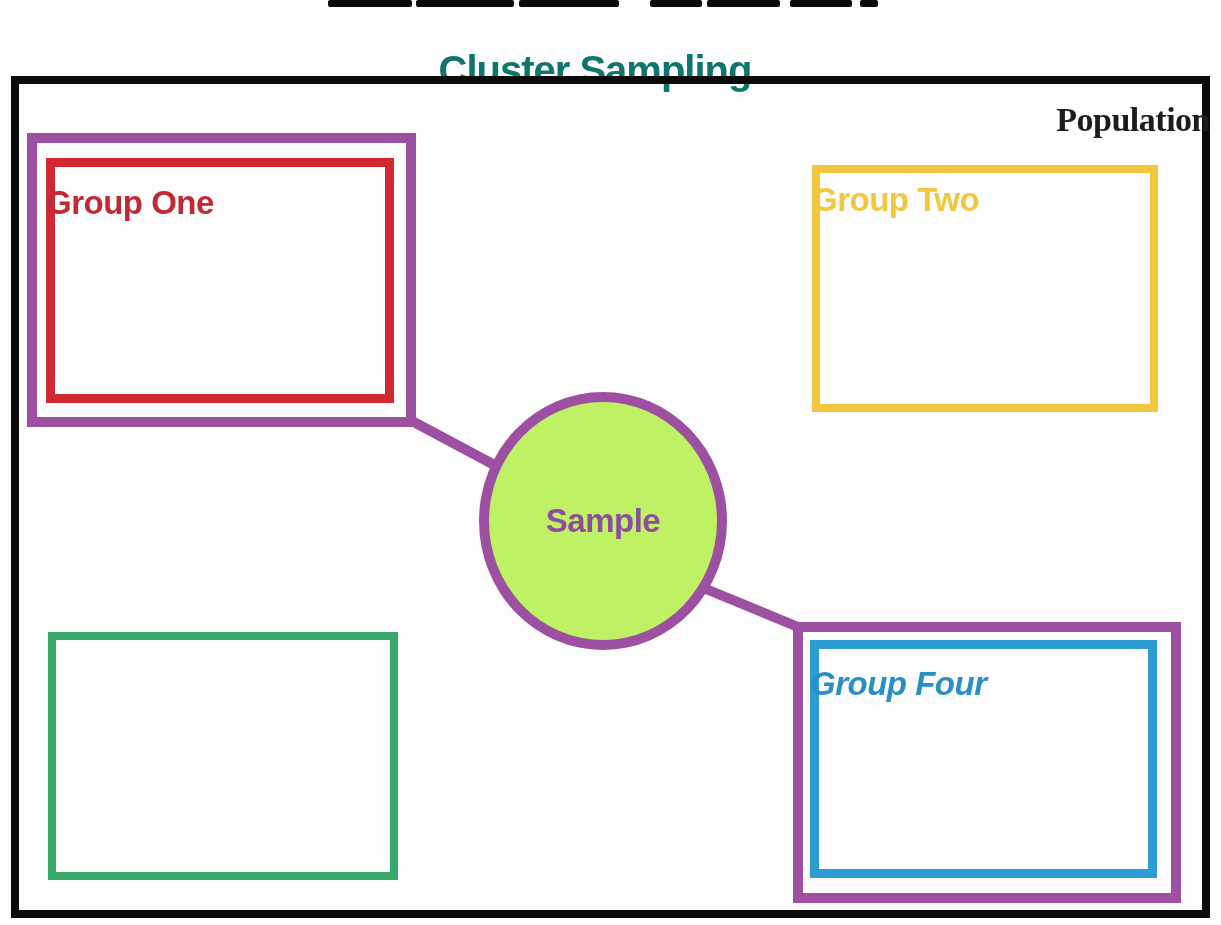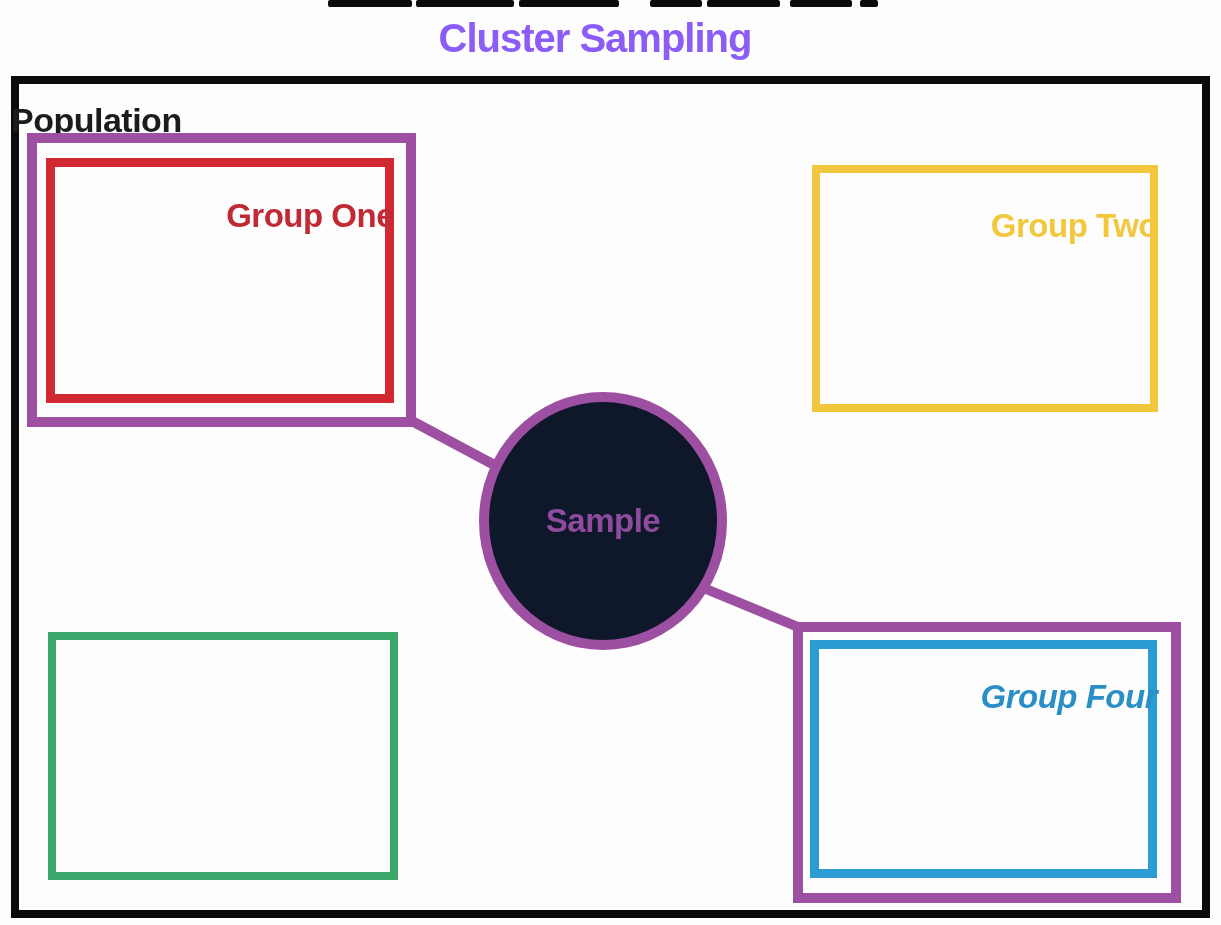--- a/index.html
+++ b/index.html
@@ -21,43 +21,43 @@
     line-height: 1.05;
   }
   .population-box {
     left: 11px; top: 76px;
     width: 1199px; height: 842px;
     border-style: solid; border-width: 8px;
     box-sizing: border-box;
   }
   .population-label {
     left: 11px; top: 101px; width: 1199px;
-    text-align: left;
+    text-align: right;
     font-size: 34px;
     letter-spacing: -0.5px;
+    font-family: Liberation Serif, serif;
   }
   .box {
     border-style: solid;
     box-sizing: border-box;
     background: transparent;
   }
   .group-label {
-    text-align: right;
+    text-align: left;
     font-size: 33px;
     letter-spacing: -0.5px;
     line-height: 1.1;
-    margin-top: 13px;
   }
   .sample-circle {
     left: 479px; top: 392px;
     width: 248px; height: 258px;
     border: 10px solid;
     border-radius: 50%;
     box-sizing: border-box;
-    background: #0f172a;
+    background: #bef264;
     display: flex;
     align-items: center;
     justify-content: center;
   }
   .sample-label {
     font-size: 33px;
     letter-spacing: -0.5px;
   }
   .overlay-svg {
     left: 0; top: 0;
@@ -75,36 +75,36 @@
       <rect x="328" y="0" width="84" height="7" rx="2"></rect>
       <rect x="416" y="0" width="98" height="7" rx="2"></rect>
       <rect x="519" y="0" width="100" height="7" rx="2"></rect>
       <rect x="650" y="0" width="52" height="7" rx="2"></rect>
       <rect x="707" y="0" width="73" height="7" rx="2"></rect>
       <rect x="790" y="0" width="62" height="7" rx="2"></rect>
       <rect x="860" y="0" width="18" height="7" rx="2"></rect>
     </g>
   </svg>
 
-  <div class="abs diagram-title" style="color: #8b5cf6;">Cluster Sampling</div>
+  <div class="abs diagram-title" style="color: #0f766e; margin-top: 32px;">Cluster Sampling</div>
 
   <div class="abs population-box" style="border-color: rgb(11, 11, 11);"></div>
   <div class="abs population-label" style="color: rgb(28, 28, 28);">Population</div>
 
   <svg class="abs overlay-svg" viewBox="0 0 1221 925">
     <line x1="412" y1="421" x2="500" y2="468" stroke-width="10" stroke-linecap="round" stroke="#9d4fa1"></line>
     <line x1="706" y1="589" x2="798" y2="627" stroke-width="10" stroke-linecap="round" stroke="#9d4fa1"></line>
   </svg>
 
   <div class="abs box" style="left: 27px; top: 133px; width: 389px; height: 294px; border-width: 10px; border-color: rgb(157, 79, 161);"></div>
   <div class="abs box" style="left: 46px; top: 158px; width: 348px; height: 245px; border-width: 9px; border-color: rgb(209, 40, 50);"></div>
   <div class="abs group-label" style="left: 46px; top: 185px; width: 348px; color: rgb(193, 42, 52);">Group One</div>
 
   <div class="abs box" style="left: 812px; top: 165px; width: 346px; height: 247px; border-width: 8px; border-color: rgb(241, 200, 61);"></div>
-  <div class="abs group-label" style="left: 812px; top: 195px; width: 346px; color: rgb(241, 200, 61);">Group Two</div>
+  <div class="abs group-label" style="left: 812px; top: 182px; width: 346px; color: rgb(241, 200, 61);">Group Two</div>
 
   <div class="abs box" style="left: 48px; top: 632px; width: 350px; height: 248px; border-width: 8px; border-color: rgb(59, 168, 107);"></div>
 
   <div class="abs box" style="left: 793px; top: 622px; width: 388px; height: 281px; border-width: 10px; border-color: rgb(157, 79, 161);"></div>
   <div class="abs box" style="left: 810px; top: 640px; width: 347px; height: 238px; border-width: 9px; border-color: rgb(43, 157, 212);"></div>
   <div class="abs group-label" style="left: 810px; top: 666px; width: 347px; color: rgb(42, 143, 199); font-style: italic;">Group Four</div>
 
   <div class="abs sample-circle" style="border-color: rgb(157, 79, 161);">
     <span class="sample-label" style="color: rgb(143, 76, 159);">Sample</span>
   </div>

